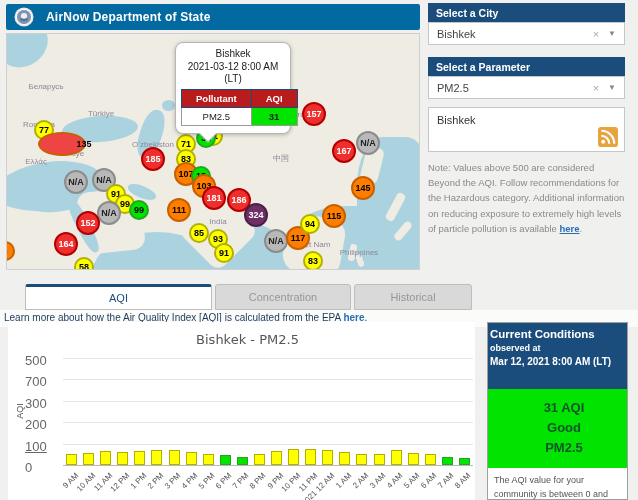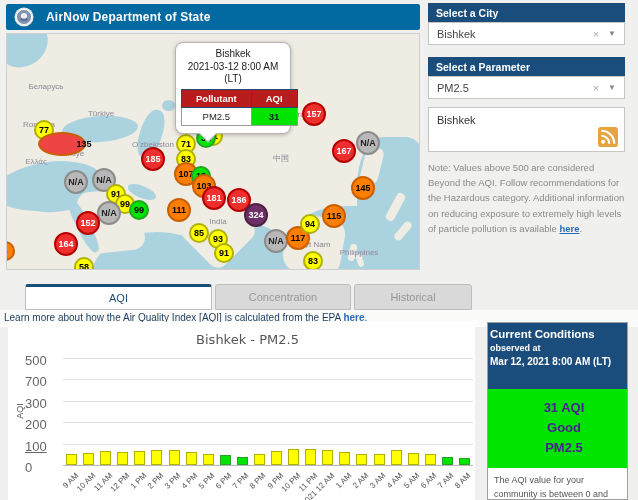--- a/index.html
+++ b/index.html
@@ -78,21 +78,21 @@
     transform:translateX(-100%) rotate(-45deg); transform-origin:100% 0; }
 
   
   .cond-panel { position:absolute; left:487px; top:322px; width:141px; height:178px;
     background:#fff; border:1px solid #9f9f9f; }
   .cond-header { background:#1b4d7c; color:#fff; text-align:left; padding:5px 2px 22px; }
   .cond-title { font-size:11.5px; font-weight:bold; }
   .cond-observed { font-size:9px; font-weight:bold; margin-top:3px; }
   .cond-time { font-size:10px; font-weight:bold; margin-top:3px; }
   .cond-aqi { text-align:center; padding:11px 0 13px; }
-  .cond-aqi div { font-size:13px; font-weight:bold; color:#4c1d95; margin-top:5px;padding-left:13px; }
+  .cond-aqi div { font-size:13px; font-weight:bold; color:#14532d; margin-top:5px;padding-left:13px; }
   .cond-aqi div:first-child { margin-top:0; }
   .cond-health { padding:6px 6px 0; }
   .health-title { font-size:10px; font-weight:bold; text-align:center; color:#222; margin-bottom:5px; }
   .health-text { font-size:9px; color:#555; line-height:1.55; }
 </style>
 </head>
 <body>
 
 <div class="app-header">
   <svg class="seal" viewBox="0 0 20 20">

